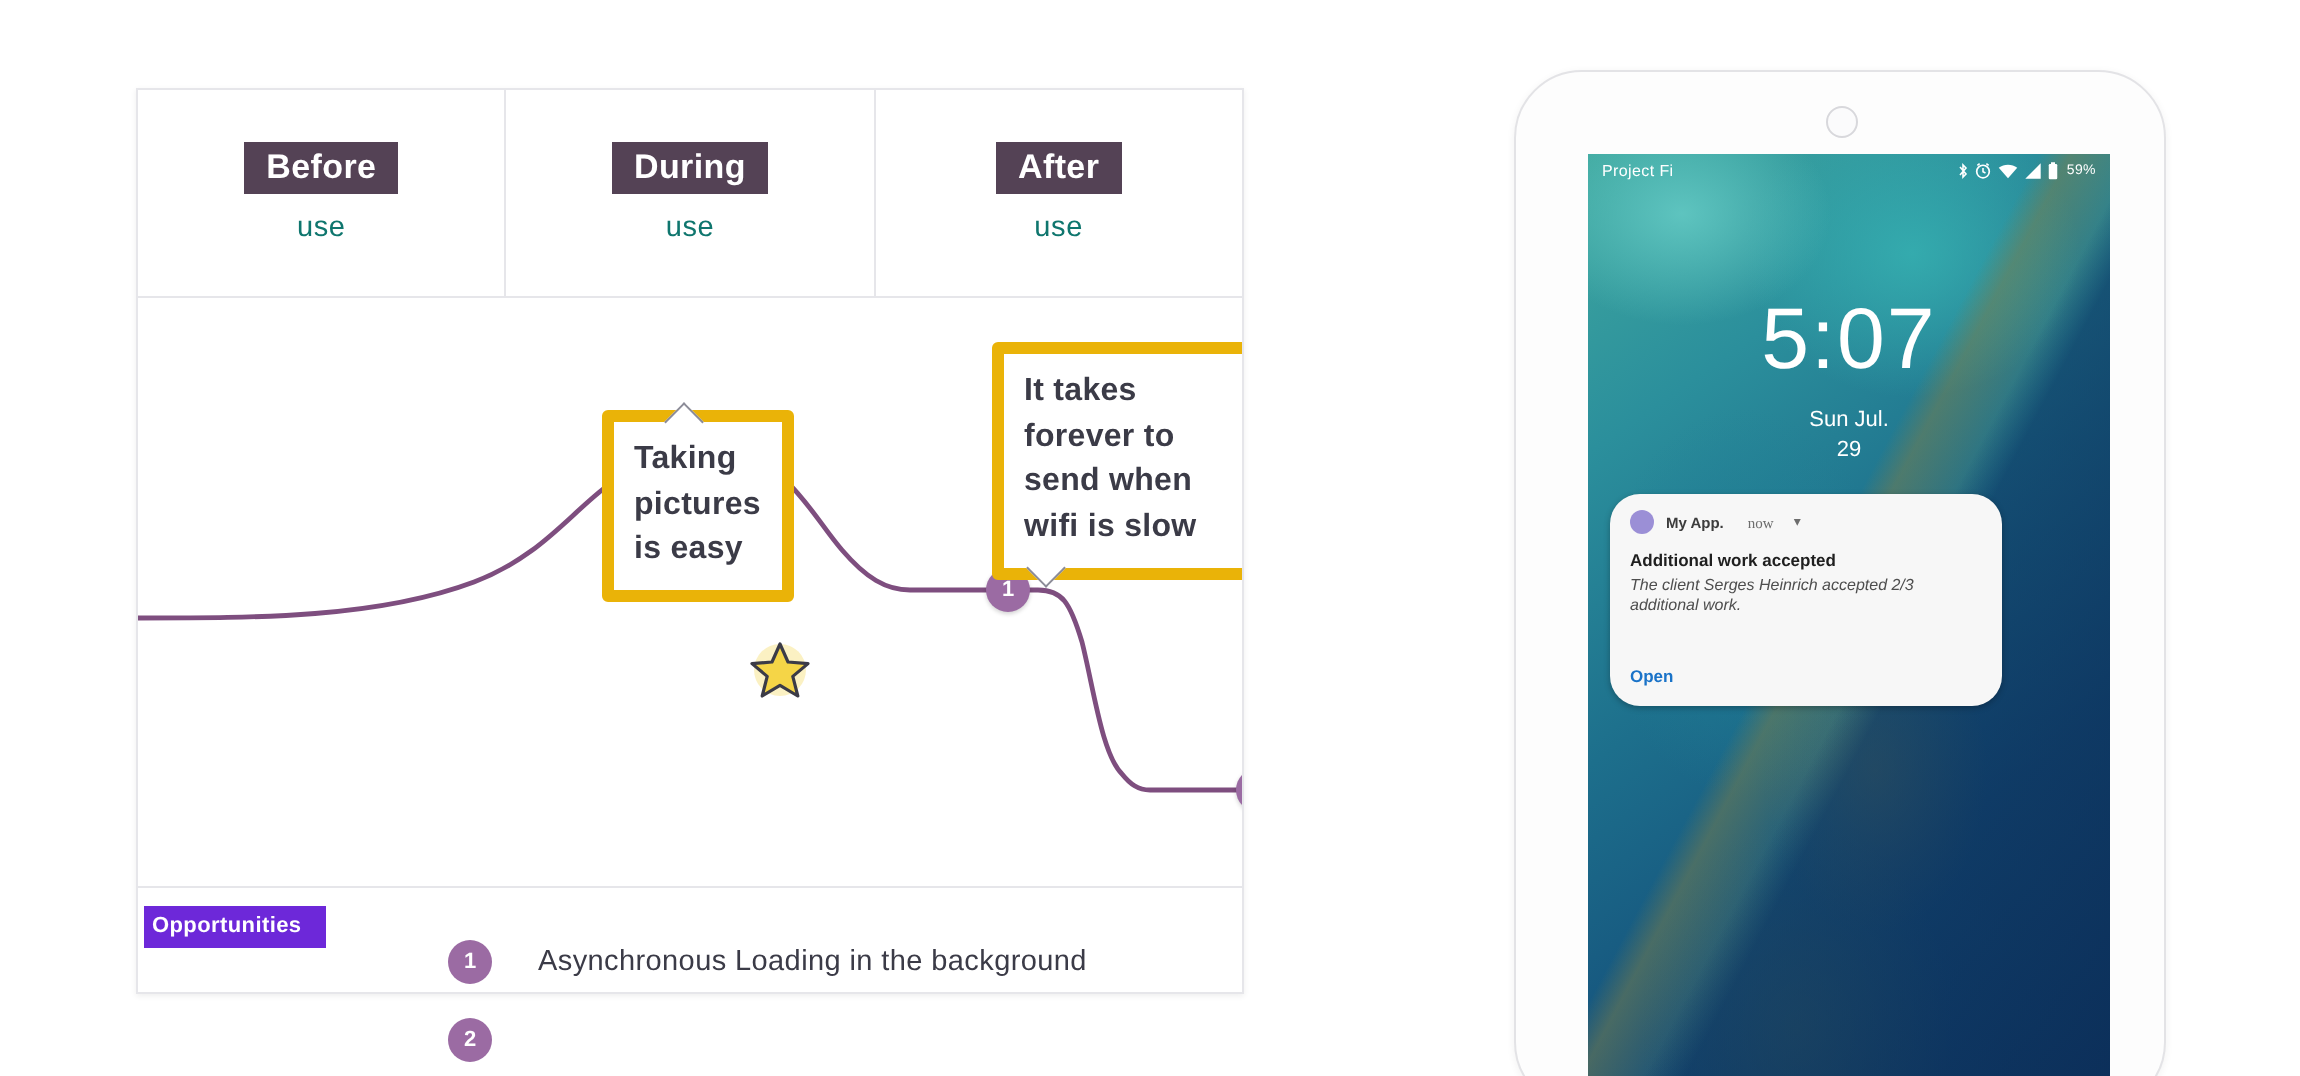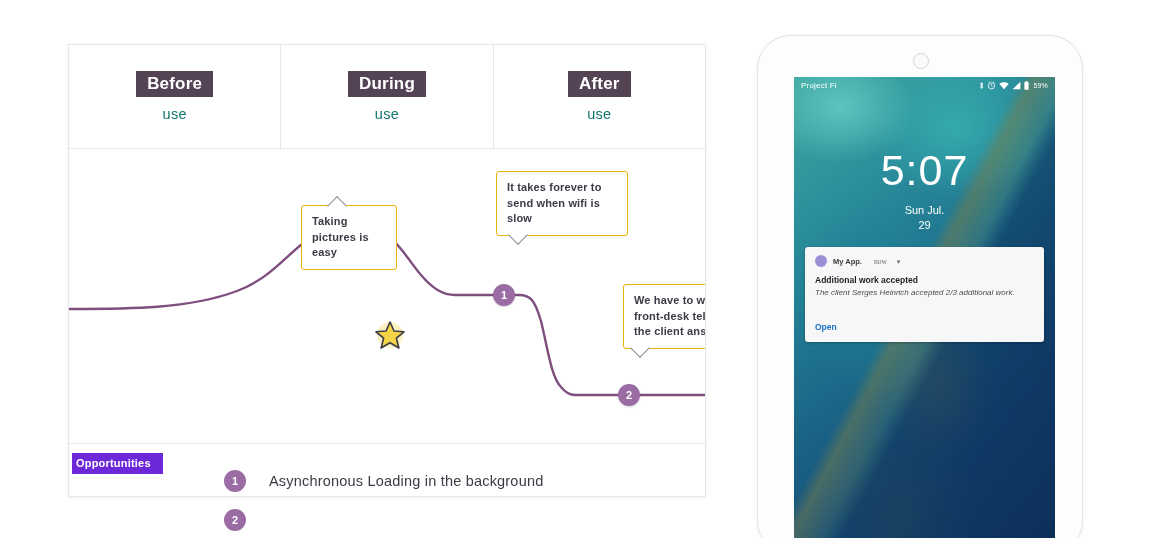--- a/index.html
+++ b/index.html
@@ -2,21 +2,21 @@
 <html><head>
 <meta charset="utf-8">
 <style>
   html,body{margin:0;padding:0;}
   body{
     width:1150px;height:538px;background:#ffffff;overflow:hidden;
     font-family:"Liberation Sans",sans-serif;position:relative;
   }
   
   #journey-card{
-    position:absolute;left:68px;top:44px;width:638px;height:453px;
+    position:absolute;left:68px;top:44px;width:554px;height:453px;
     background:#ffffff;border:1px solid #e6e6ea;box-sizing:border-box;
     box-shadow:0 1px 3px rgba(0,0,0,0.07);
   }
   #phase-header{
     position:absolute;left:0;top:0;width:100%;height:104px;
     display:flex;border-bottom:1px solid #e6e6ea;box-sizing:border-box;
   }
   .phase-col{
     flex:1;display:flex;flex-direction:column;align-items:center;
     justify-content:center;position:relative;
@@ -35,23 +35,23 @@
     overflow:hidden;
   }
   #curve-svg{position:absolute;left:0;top:0;}
   .node-badge{
     position:absolute;width:22px;height:22px;border-radius:50%;
     background:#9b6ba3;color:#ffffff;font-size:11px;font-weight:bold;
     display:flex;align-items:center;justify-content:center;
     box-shadow:0 1px 2px rgba(0,0,0,.18);
   }
   .callout{
-    position:absolute;background:#ffffff;border:1px solid #eab308;
+    position:absolute;background:#ffffff;border:6px solid #eab308;
     border-radius:3px;padding:8px 10px;box-sizing:border-box;
-    color:#3b3b47;font-size:11px;font-weight:bold;line-height:1.42;
+    color:#3b3b47;font-size:16px;font-weight:bold;line-height:1.42;
     letter-spacing:.15px;
   }
   .callout .tail,.callout .tail-in{
     position:absolute;width:13px;height:13px;
     background:#ffffff;border-left:1px solid #8c8c98;
     border-bottom:1px solid #8c8c98;transform:rotate(-45deg);
   }
   
   #opportunities{
     position:absolute;left:0;top:398px;width:100%;height:99px;
@@ -111,22 +111,22 @@
   #carrier{flex:1;}
   #status-icons{display:flex;align-items:center;gap:3px;}
   #battery-pct{font-size:7px;margin-left:1px;vertical-align:super;}
   #clock-block{
     position:absolute;left:0;top:72px;width:100%;text-align:center;
     color:#ffffff;
   }
   #clock-time{font-size:43px;font-weight:300;line-height:1;letter-spacing:1px;}
   #clock-date{font-size:11px;margin-top:11px;line-height:1.35;font-weight:400;}
   #notification{
-    position:absolute;left:11px;top:170px;width:239px;
-    background:#f7f7f7;border-radius:3px;padding:8px 10px 10px 10px;
+    position:absolute;left:11px;top:170px;width:196px;
+    background:#f7f7f7;border-radius:15px;padding:8px 10px 10px 10px;
     box-sizing:border-box;box-shadow:0 1px 3px rgba(0,0,0,.28);
   }
   #notif-head{display:flex;align-items:center;gap:6px;}
   #notif-appicon{
     width:12px;height:12px;border-radius:50%;background:#9b8fd6;flex:0 0 auto;
   }
   #notif-app{font-size:7.5px;color:#3c3c3c;font-weight:bold;}
   #notif-time{font-size:7.5px;color:#6d6d6d;margin-left:6px;font-family:Liberation Serif, serif;}
   #notif-chevron{margin-left:4px;color:#6d6d6d;font-size:7px;line-height:1;}
   #notif-title{font-size:8.5px;font-weight:bold;color:#1f1f1f;margin-top:8px;}

